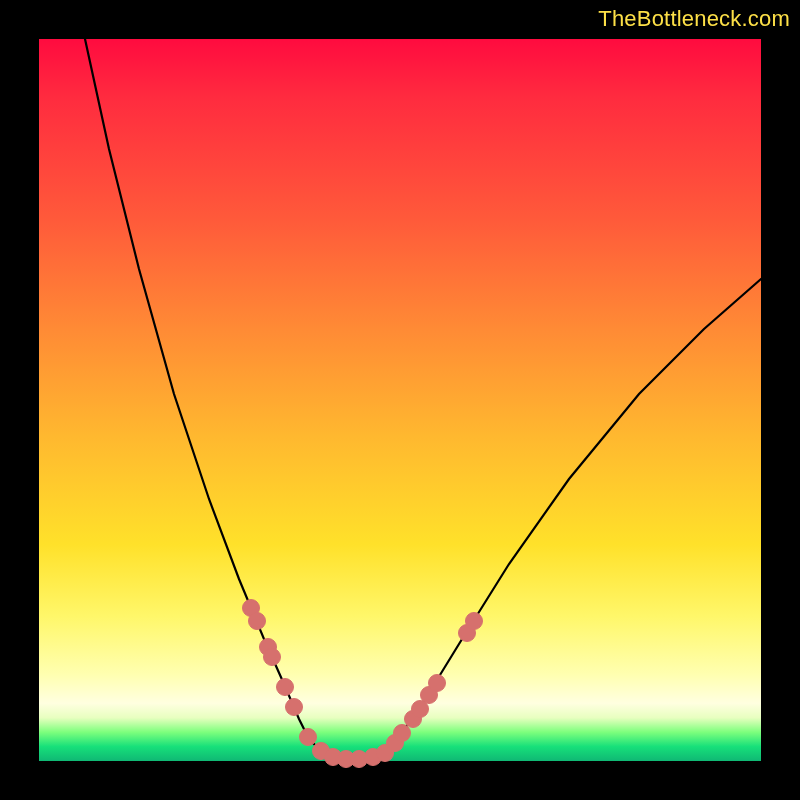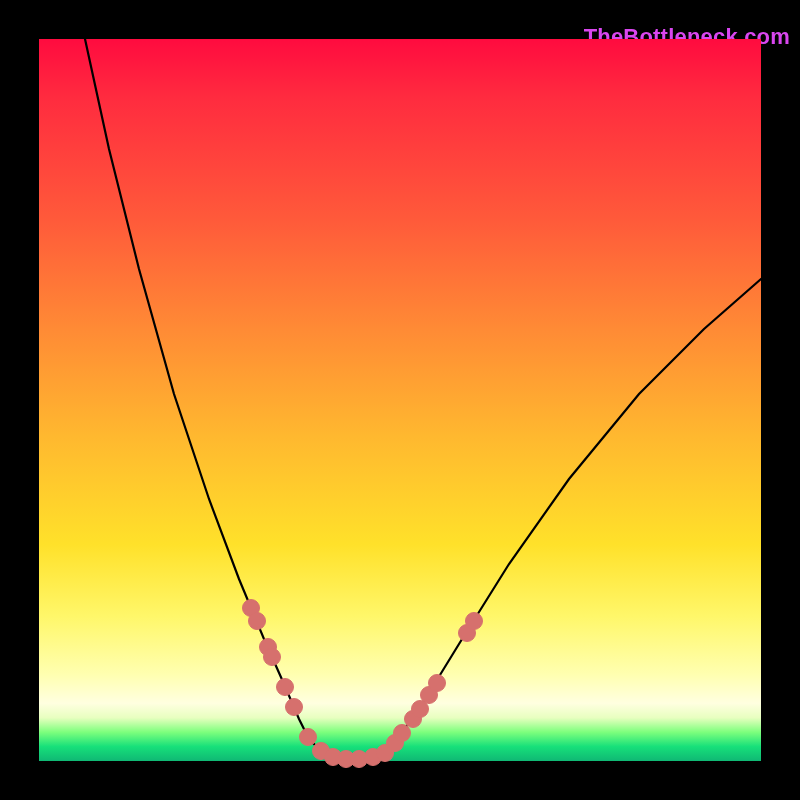--- a/index.html
+++ b/index.html
@@ -36,28 +36,27 @@
       #ffffb0 88%,
       #ffffe0 92%,
       #e8ffc0 94%,
       #7dff7d 96%,
       #17e07a 98%,
       #0fb874 100%
     );
   }
   .watermark {
     position: absolute;
-    top: 24px;
+    top: 6px;
     right: 10px;
-    color: #d946ef;
+    color: #fde047;
     font-size: 22px;
     letter-spacing: 0.2px;
     user-select: none;
     pointer-events: none;
-    font-weight: bold;
   }
   svg.curves {
     position: absolute;
     left: 0;
     top: 0;
     width: 722px;
     height: 722px;
     overflow: visible;
   }
   .curve {

